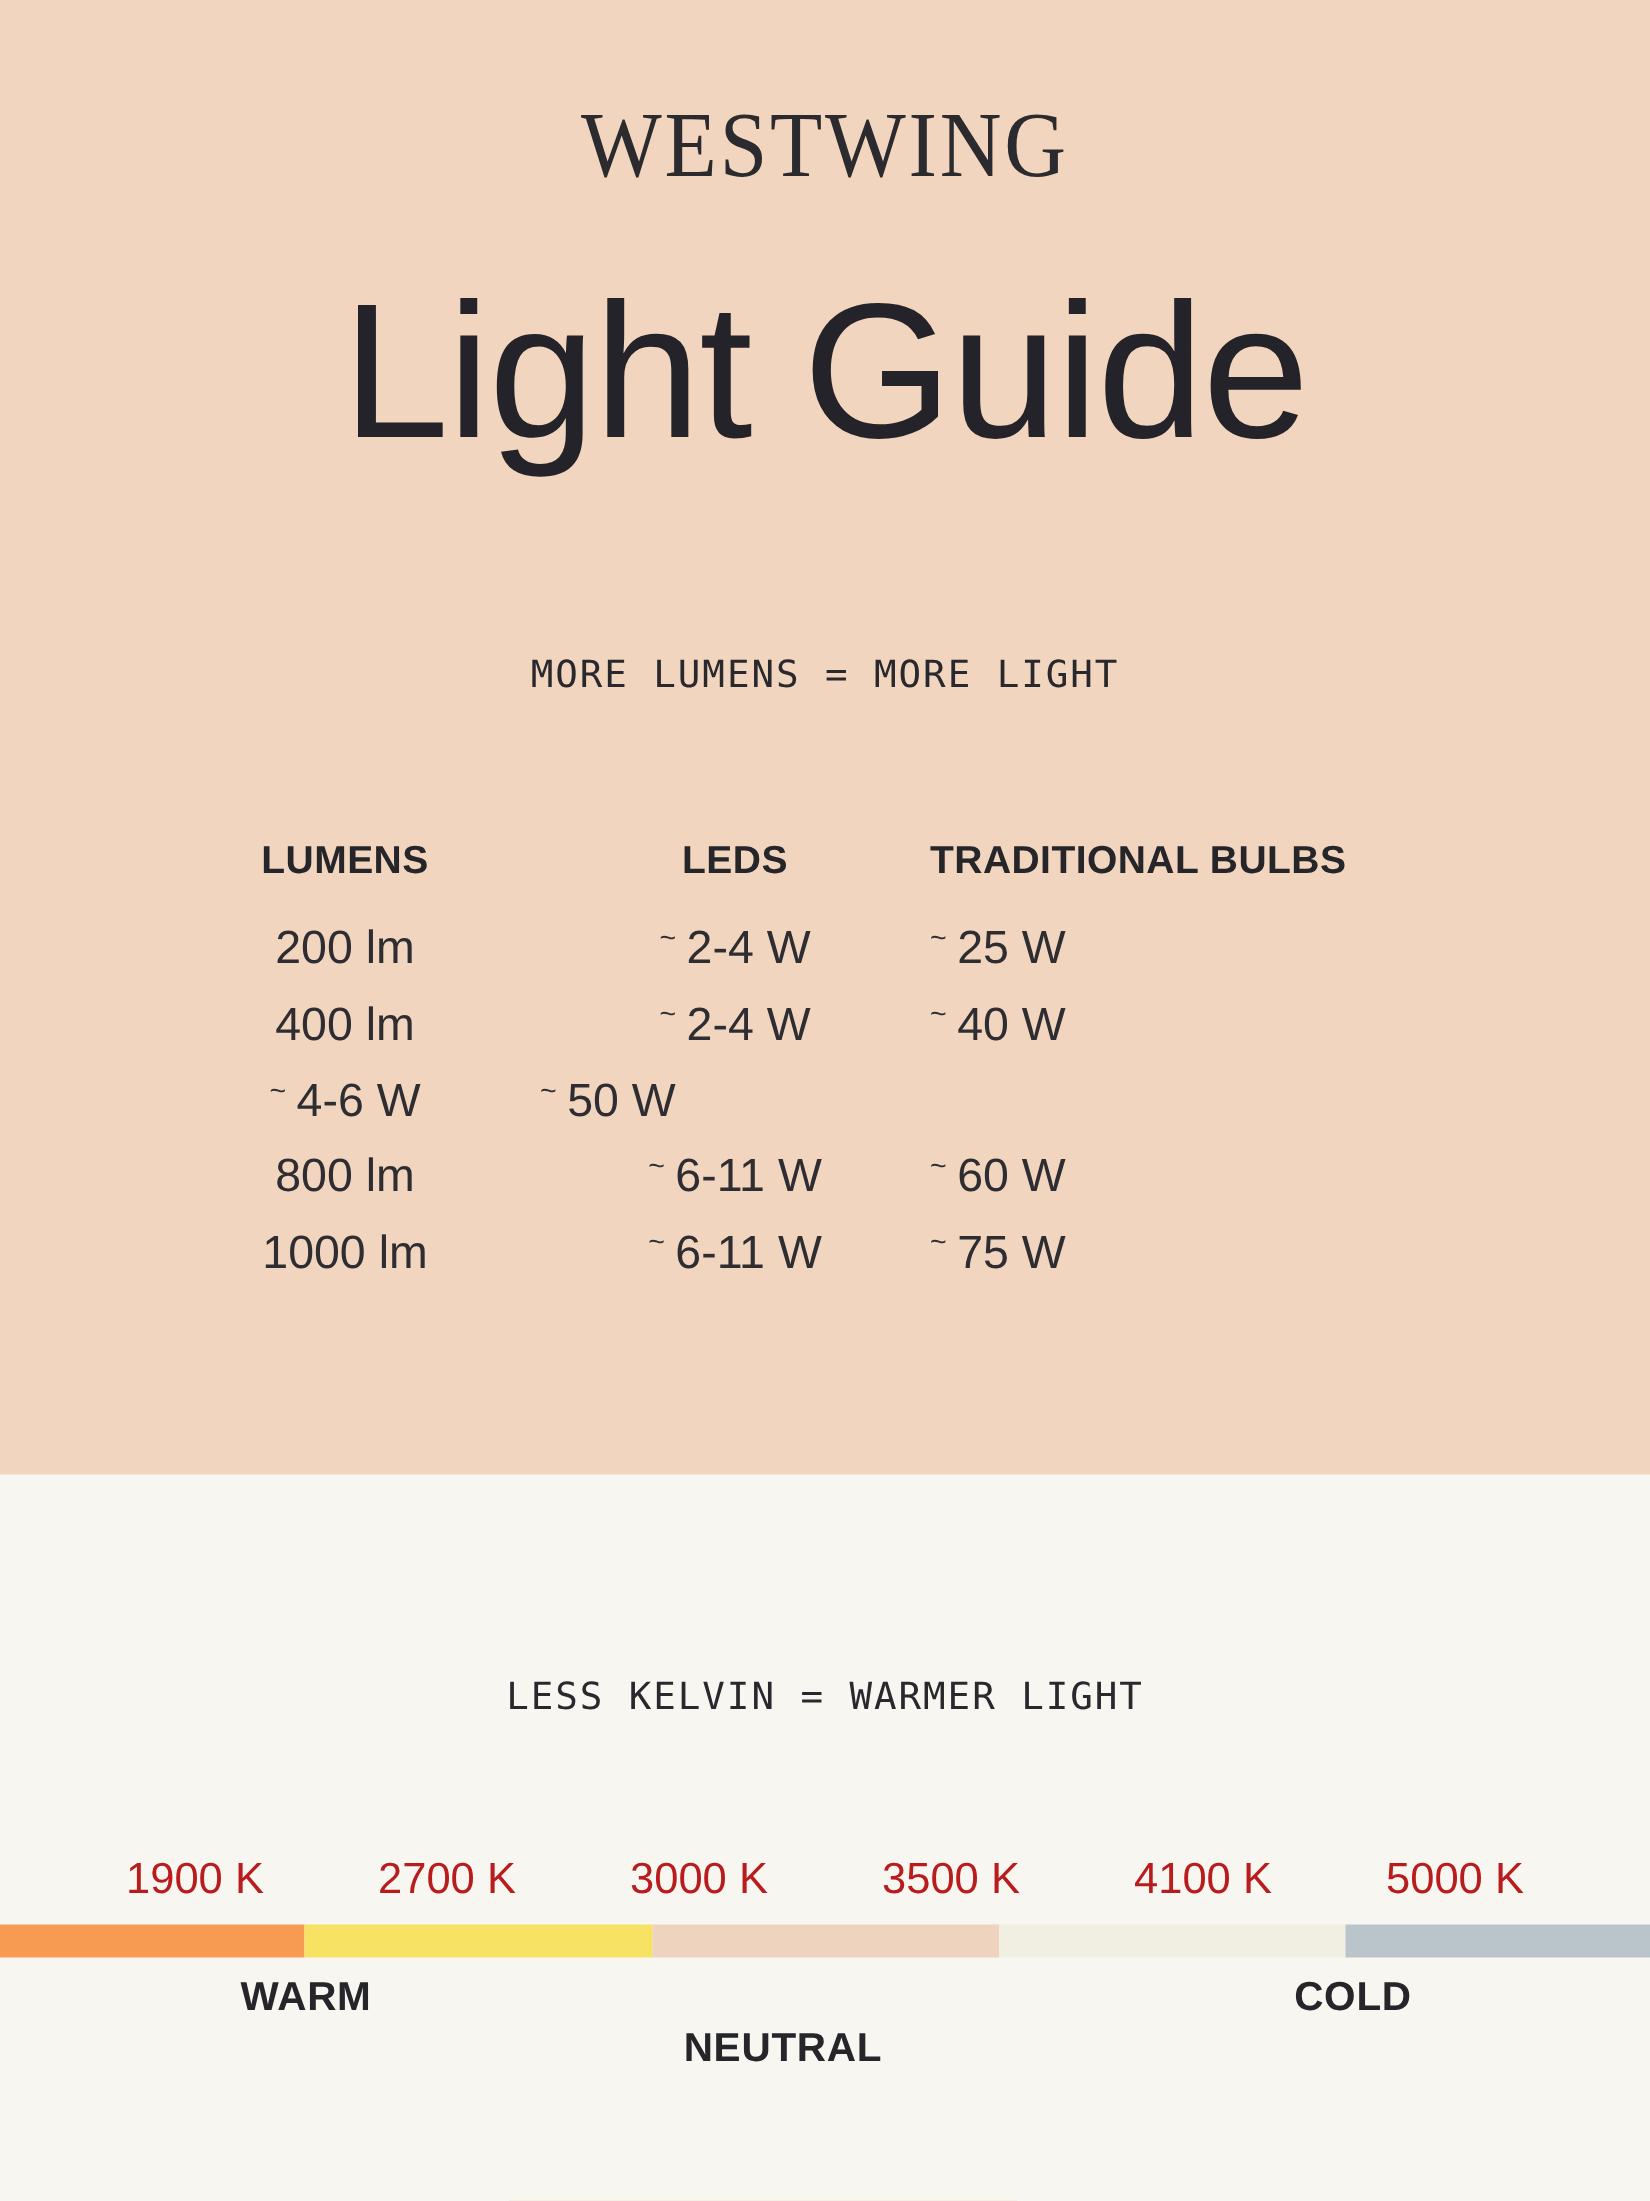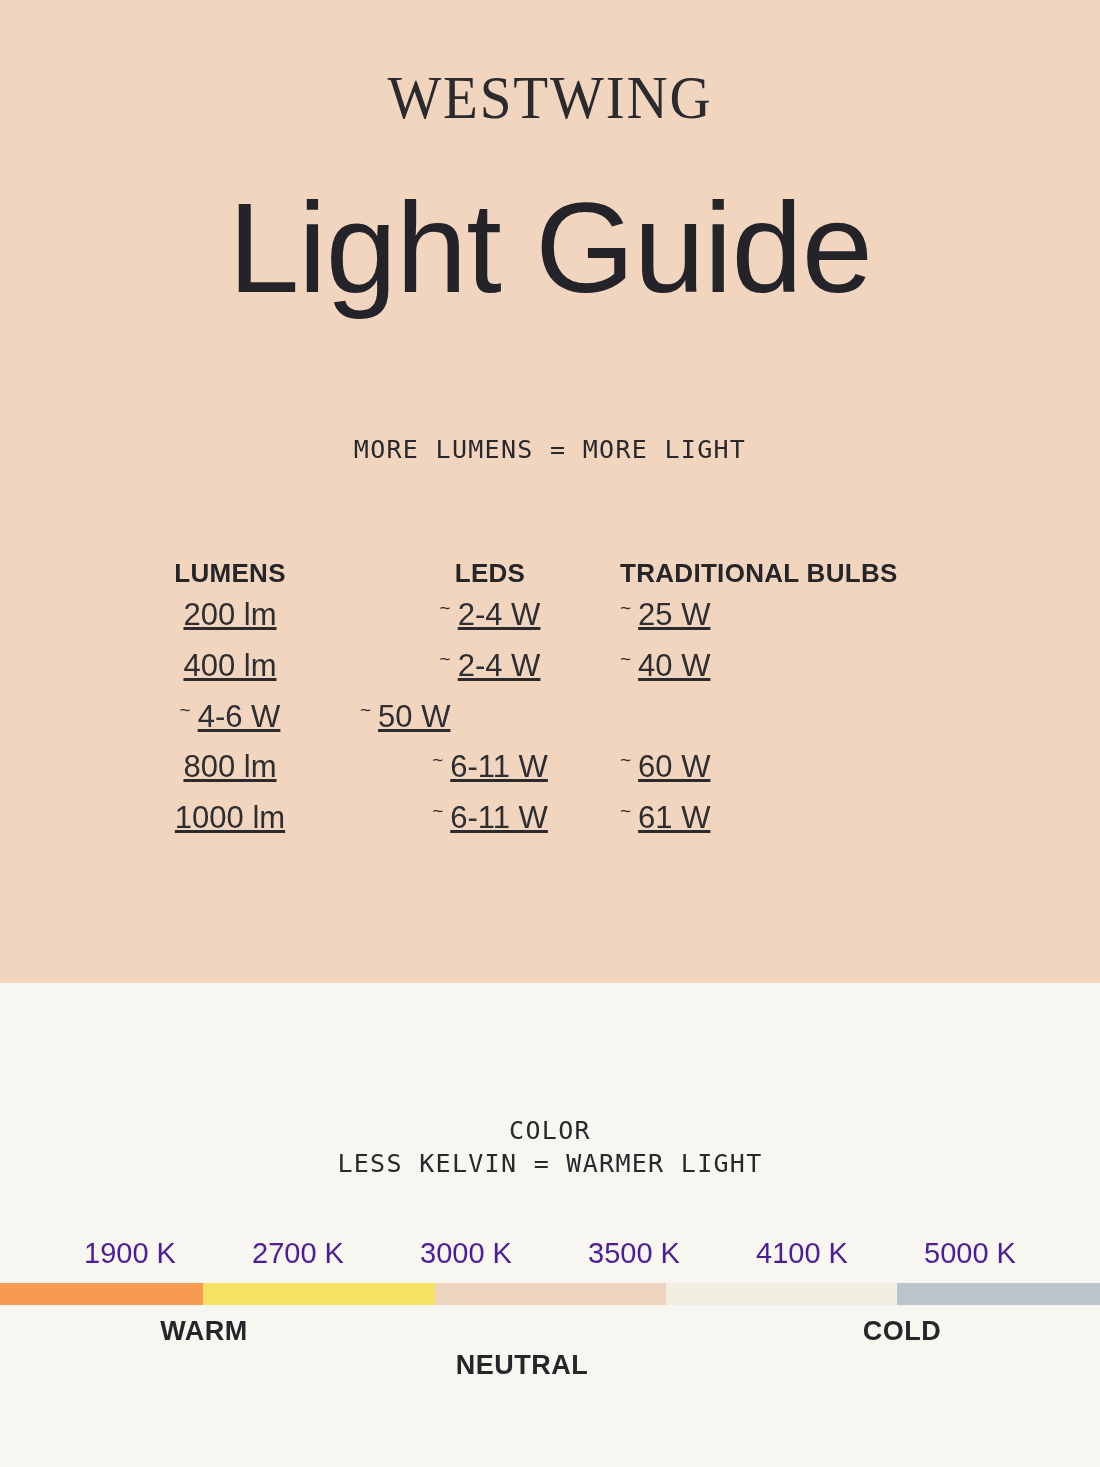--- a/index.html
+++ b/index.html
@@ -53,38 +53,38 @@
   .mono-brightness{top:433px;}
   .mono-color{top:1114px;}
   
   .ltable{position:absolute;left:0;top:556px;width:884px;}
   .trow{display:flex;align-items:center;}
   .trow .sp{width:100px;flex:none;}
   .trow .c1{width:260px;flex:none;text-align:center;}
   .trow .c2{width:260px;flex:none;text-align:center;}
   .trow .c3{width:312px;flex:none;text-align:left;}
   .thead{height:34px;font-weight:700;font-size:26px;letter-spacing:.3px;color:#262529;}
-  .tbody{text-decoration:underline;}
+  .tbody{margin-top:17px;}
   .tbody .trow{height:50.7px;font-size:31px;font-weight:400;color:#2E2D32;}
   .approx{
     display:inline-block;
     font-size:19px;
     transform:translateY(-11px);
     margin-right:7px;
     color:#2E2D32;
   }
   
   .kelvin-row{
     position:absolute;left:0;top:1236px;width:1100px;
     padding:0 46px;
     display:flex;
   }
   .kelvin-row .k{
     flex:1;text-align:center;
-    font-size:29px;line-height:34px;font-weight:400;color:#4c1d95;
+    font-size:29px;line-height:34px;font-weight:400;color:#b91c1c;
   }
   
   .scale-bar{
     position:absolute;left:0;top:1283px;width:1100px;height:22px;
     display:flex;
   }
   .scale-bar .seg{height:22px;flex:none;}
   .seg0{width:203px;}
   .seg1{width:232px;}
   .seg2{width:231px;}
@@ -143,27 +143,26 @@
       <div class="trow">
         <div class="sp"></div>
         <div class="c1">800 lm</div>
         <div class="c2"><span class="approx">~</span><span>6-11 W</span></div>
         <div class="c3"><span class="approx">~</span><span>60 W</span></div>
       </div>
       <div class="trow">
         <div class="sp"></div>
         <div class="c1">1000 lm</div>
         <div class="c2"><span class="approx">~</span><span>6-11 W</span></div>
-        <div class="c3"><span class="approx">~</span><span>61 W</span></div>
+        <div class="c3"><span class="approx">~</span><span>75 W</span></div>
       </div>
     </div>
   </div>
 
   <div class="mono-block mono-color">
-    <div>COLOR</div>
     <div>LESS KELVIN = WARMER LIGHT</div>
   </div>
 
   <div class="kelvin-row">
     <span class="k">1900 K</span>
     <span class="k">2700 K</span>
     <span class="k">3000 K</span>
     <span class="k">3500 K</span>
     <span class="k">4100 K</span>
     <span class="k">5000 K</span>

